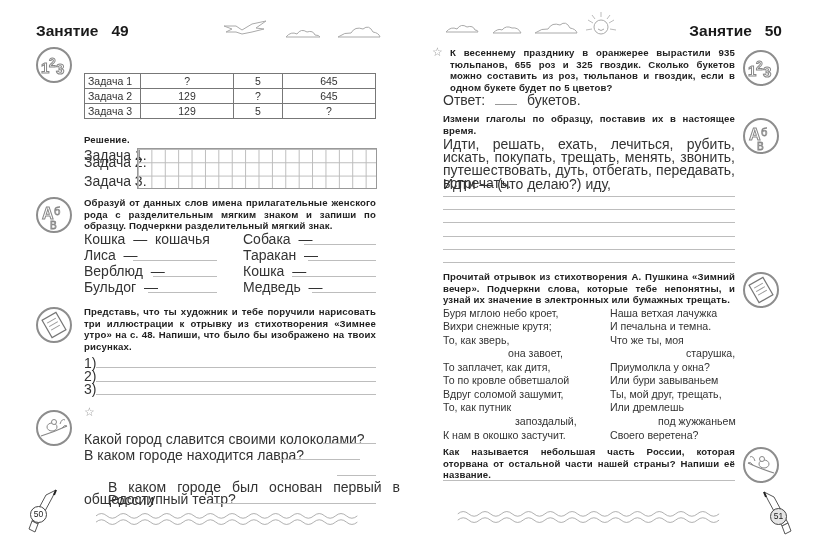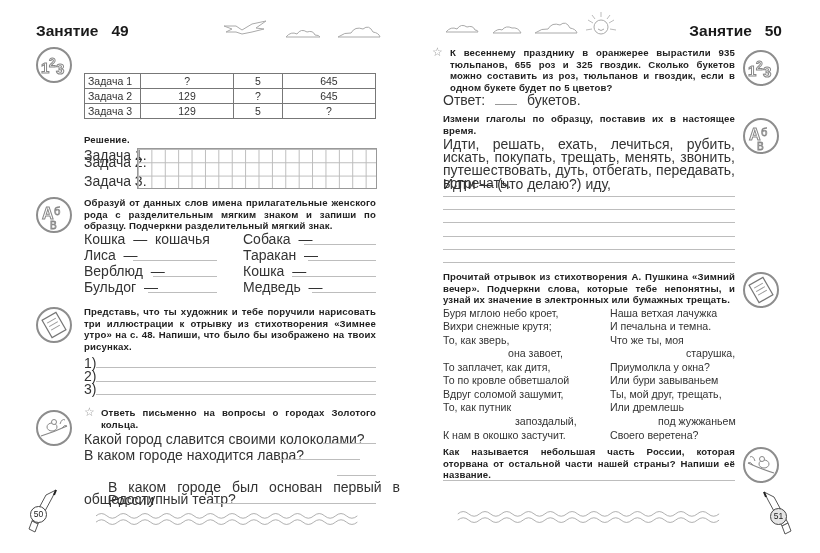--- a/index.html
+++ b/index.html
@@ -127,21 +127,20 @@
 
   <div class="circle-icon" style="left:36px;top:410px;">
     <svg width="32" height="32" viewBox="0 0 32 32">
         <path d="M3 24 Q16 20 29 14" fill="none" stroke="#888" stroke-width="1.2"></path>
         <ellipse cx="14" cy="15" rx="5" ry="4" fill="#fff" stroke="#888"></ellipse>
         <circle cx="16" cy="10" r="2.5" fill="#fff" stroke="#888"></circle>
         <path d="M22 12 Q24 6 27 8 M24 16 Q27 12 29 14" fill="none" stroke="#888"></path>
       </svg>
   </div>
   <div class="abs" style="left:84px;top:405px;font-size:12px;color:#999;">☆</div>
-  <div class="abs task-b" style="left:101px;top:407px;width:275px;">Ответь письменно на вопросы о городах Золотого кольца.</div>
 
   <div class="abs txt" style="left:84px;top:433px;">Какой город славится своими колоколами?</div>
   <div class="line" style="left:323px;top:443px;width:53px;"></div>
   <div class="abs txt" style="left:84px;top:449px;">В каком городе находится лавра?</div>
   <div class="line" style="left:278px;top:459px;width:82px;"></div>
   <div class="line" style="left:337px;top:475px;width:39px;"></div>
   <div class="abs txt" style="left:84px;top:481px;width:292px;text-align:justify;text-align-last:justify;margin-left:24px;">В каком городе был основан первый в России</div>
   <div class="abs txt" style="left:84px;top:493px;">общедоступный театр?</div>
   <div class="line" style="left:208px;top:503px;width:168px;"></div>
 

